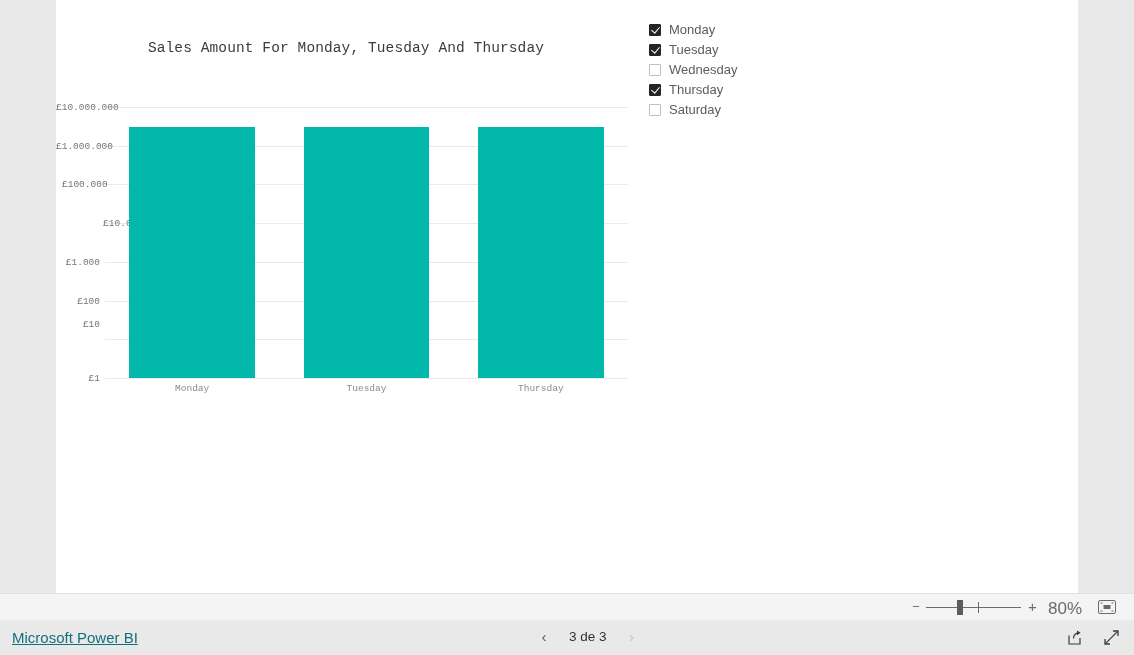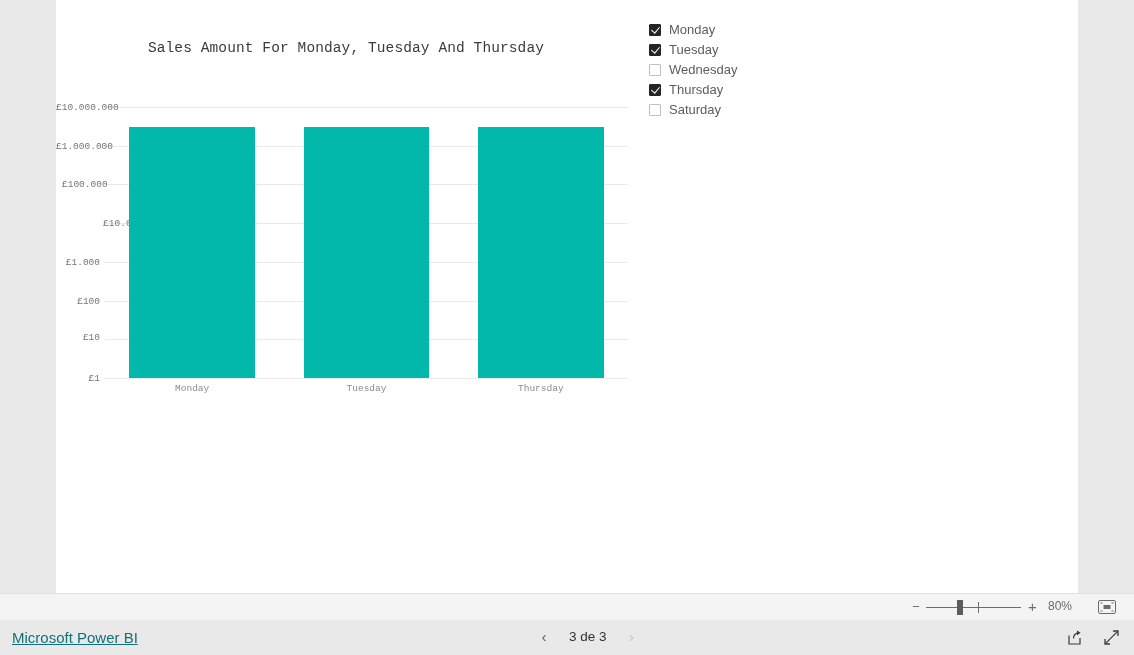--- a/index.html
+++ b/index.html
@@ -181,21 +181,21 @@
   .zoom-thumb {
     position: absolute;
     left: 957px; top: 6px;
     width: 6px; height: 15px;
     background: #5c5c5c;
     cursor: pointer;
   }
   .zoom-pct {
     position: absolute;
     left: 1048px; top: 5px;
-    font-size: 12px;
+    font-size: 17px;
     color: #6b6b6b;
     white-space: nowrap;
   }
   .fit-icon {
     position: absolute;
     left: 1098px; top: 6px;
     width: 18px; height: 14px;
     cursor: pointer;
   }
 
@@ -266,21 +266,21 @@
             <div class="ytick" style="top: 145.714px; left: 0px; width: 44px;">£1.000.000</div>
             <div class="gridline" style="top: 184.429px;"></div>
             <div class="ytick" style="top: 184.429px; left: 6px; width: 44px;">£100.000</div>
             <div class="gridline" style="top: 223.143px;"></div>
             <div class="ytick" style="top: 223.143px; left: 0px; width: 44px; padding-left: 43px;">£10.000</div>
             <div class="gridline" style="top: 261.857px;"></div>
             <div class="ytick" style="top: 261.857px; left: 0px; width: 44px;">£1.000</div>
             <div class="gridline" style="top: 300.571px;"></div>
             <div class="ytick" style="top: 300.571px; left: 0px; width: 44px;">£100</div>
             <div class="gridline" style="top: 339.286px;"></div>
-            <div class="ytick" style="top: 337px; left: 0px; width: 44px; text-align: right;">£10</div>
+            <div class="ytick" style="top: 324px; left: 0px; width: 44px; text-align: right;">£10</div>
             <div class="gridline" style="top: 378px;"></div>
             <div class="ytick" style="top: 378px; left: 0px; width: 44px;">£1</div>
             <div class="bar" style="left: 73.4067px; top: 127.243px; width: 125.52px; height: 250.757px; background: rgb(1, 184, 170);"></div>
             <div class="xtick" style="left: 49px; width: 174.333px; top: 383px;">Monday</div>
             <div class="bar" style="left: 247.74px; top: 127.243px; width: 125.52px; height: 250.757px; background: rgb(1, 184, 170);"></div>
             <div class="xtick" style="left: 223.333px; width: 174.333px; top: 383px;">Tuesday</div>
             <div class="bar" style="left: 422.073px; top: 127.243px; width: 125.52px; height: 250.757px; background: rgb(1, 184, 170);"></div>
             <div class="xtick" style="left: 397.667px; width: 174.333px; top: 383px;">Thursday</div>
           </div>
       </div>

